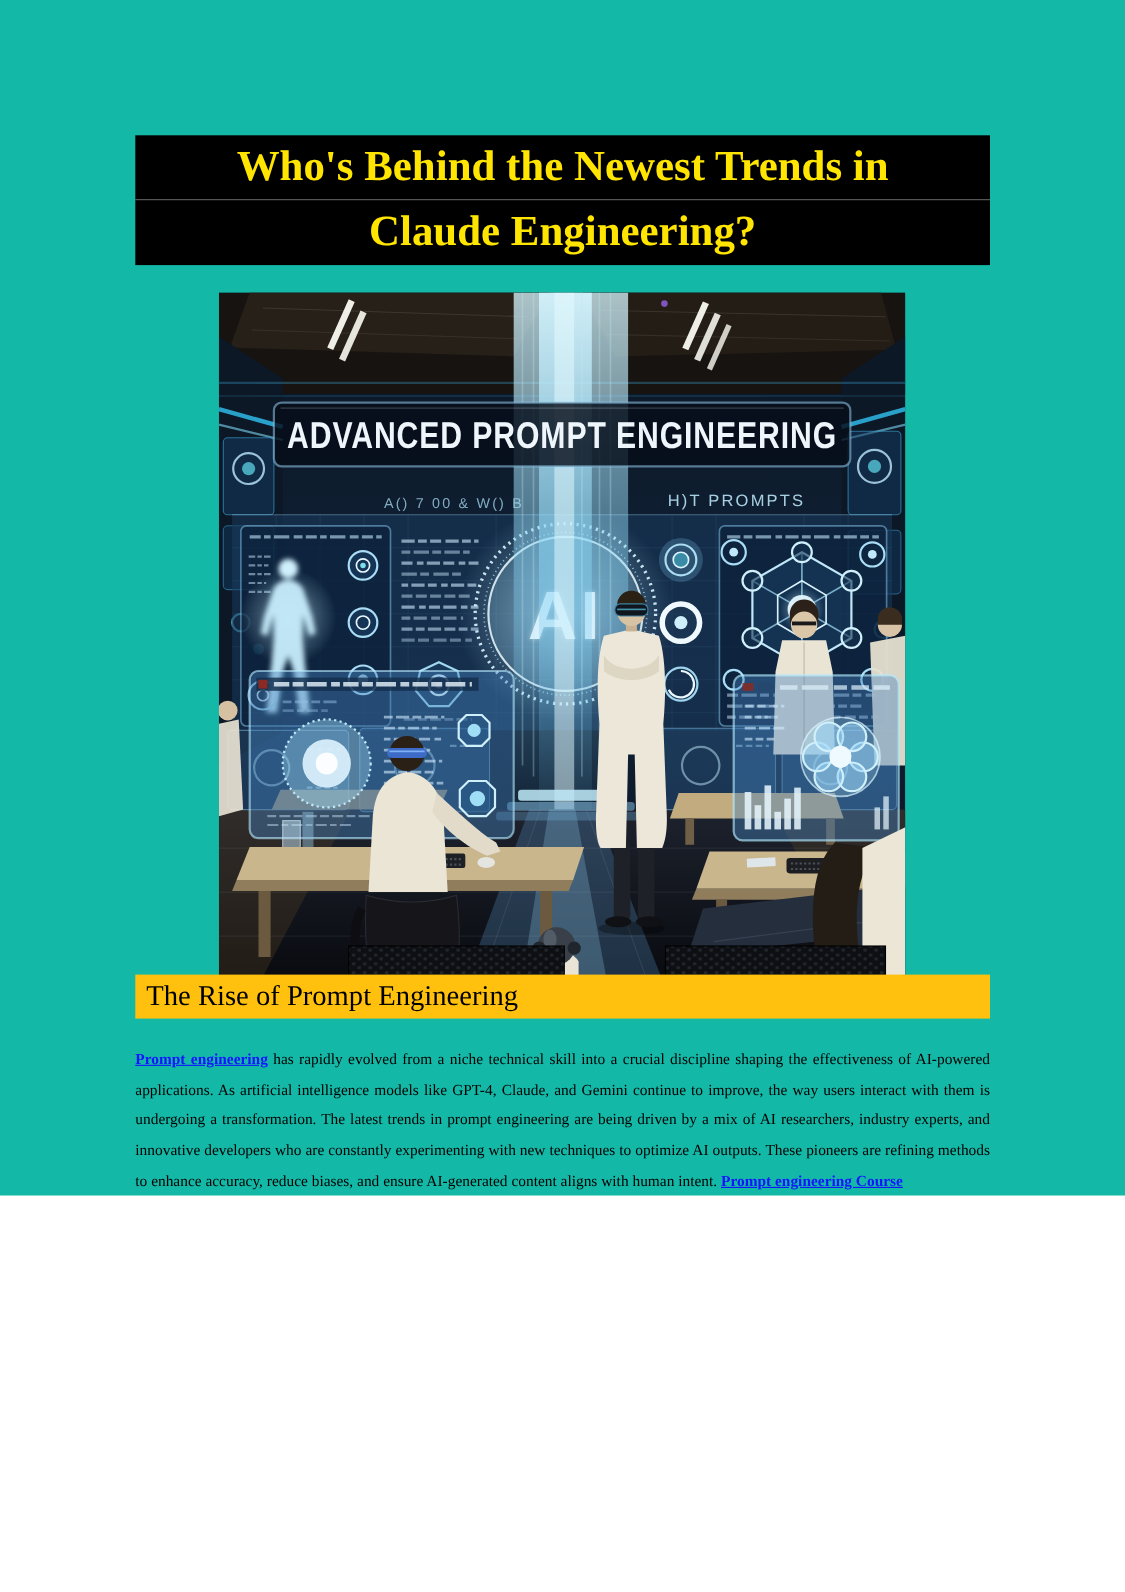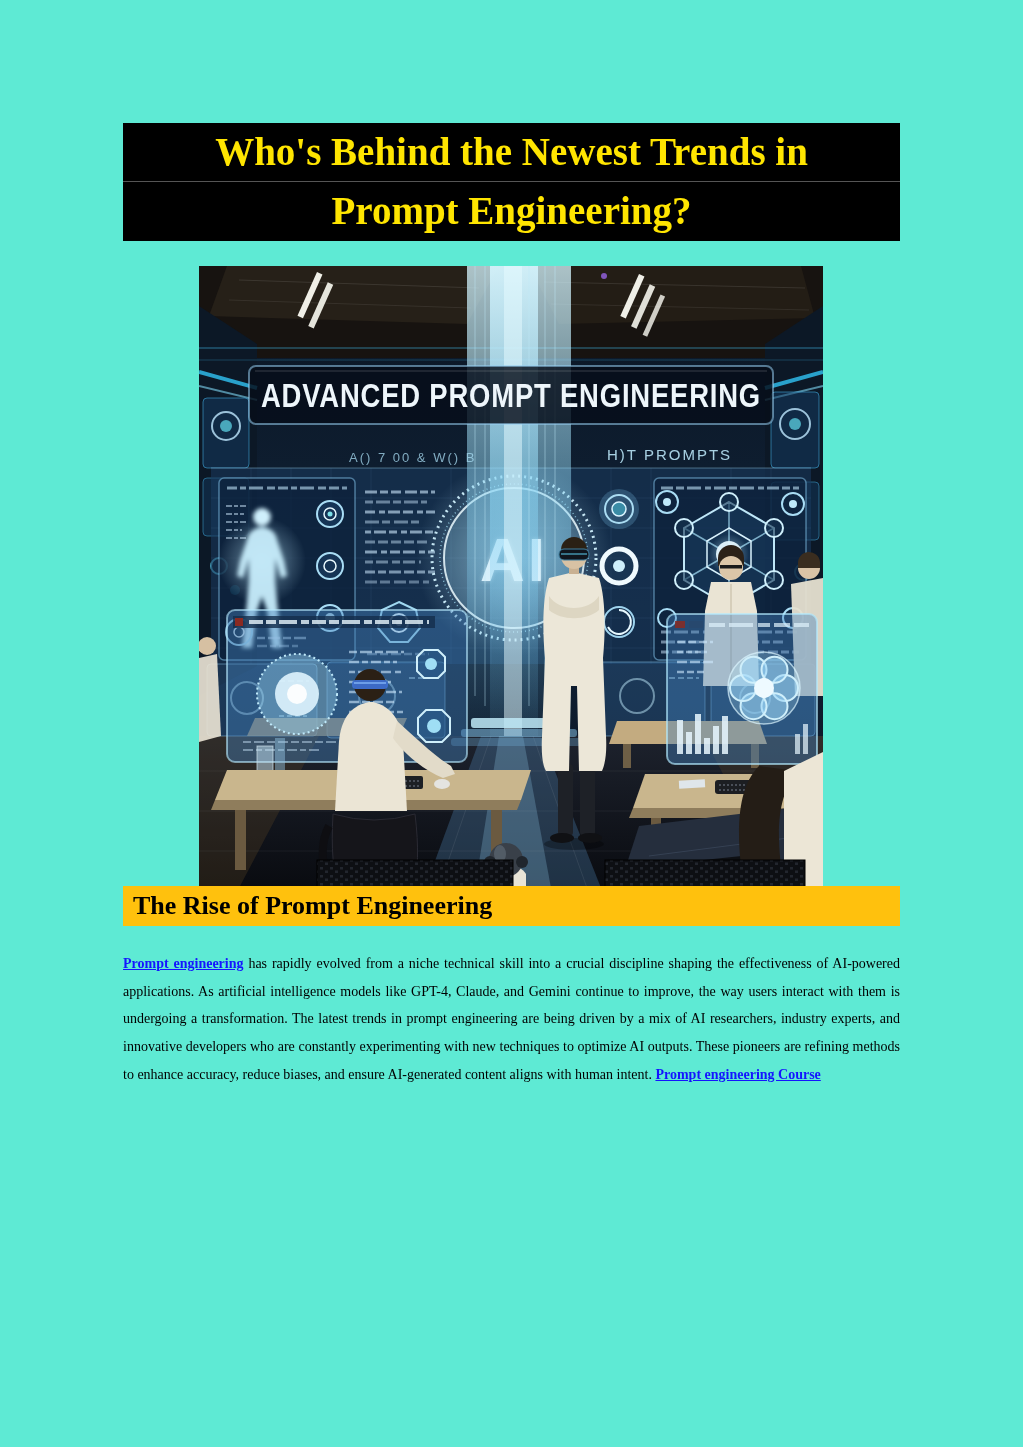--- a/index.html
+++ b/index.html
@@ -1,37 +1,37 @@
 <!DOCTYPE html>
 <html><head>
 <meta charset="utf-8">
 <style>
   html,body{margin:0;padding:0;background:#ffffff;}
-  .page{position:relative;width:1023px;height:1447px;background:#5eead4;overflow:hidden;
+  .page{position:relative;width:1023px;height:1087px;background:#14b8a6;overflow:hidden;
         font-family:"Liberation Serif", serif;}
   .title-banner{position:absolute;left:123px;top:123px;width:777px;height:118px;background:#000;
         color:#FFE500;text-align:center;font-weight:bold;font-size:39px;}
   .title-line{height:58px;line-height:58px;}
   .title-line.first{border-bottom:1px solid rgba(130,130,130,.65);height:58px;}
   .hero{position:absolute;left:199px;top:266px;width:624px;height:622px;}
   .hero svg{display:block;width:624px;height:622px;}
   .section-band{position:absolute;left:123px;top:886px;width:777px;height:40px;background:#FFC10D;}
-  .section-band h2{margin:0;padding:0 0 0 10px;font-size:26px;line-height:40px;font-weight:bold;color:#000;}
+  .section-band h2{margin:0;padding:0 0 0 10px;font-size:26px;line-height:40px;font-weight:normal;color:#000;}
   .body-text{position:absolute;left:123px;top:936px;width:777px;font-size:14px;line-height:27.7px;
         color:#000;text-align:justify;text-justify:inter-word;}
   .body-text a{font-weight:bold;text-decoration:underline;}
 </style>
 </head>
 <body>
 
 <div class="page">
 
   <div class="title-banner">
     <div class="title-line first">Who's Behind the Newest Trends in</div>
-    <div class="title-line">Prompt Engineering?</div>
+    <div class="title-line">Claude Engineering?</div>
   </div>
 
   <div class="hero">
   <svg viewBox="0 0 624 622" xmlns="http://www.w3.org/2000/svg">
     <defs>
       <linearGradient id="bgG" x1="0" y1="0" x2="0" y2="1">
         <stop offset="0" stop-color="#0b1624"></stop>
             <stop offset=".55" stop-color="#102237"></stop>
             <stop offset="1" stop-color="#0a111c"></stop>
       </linearGradient>

